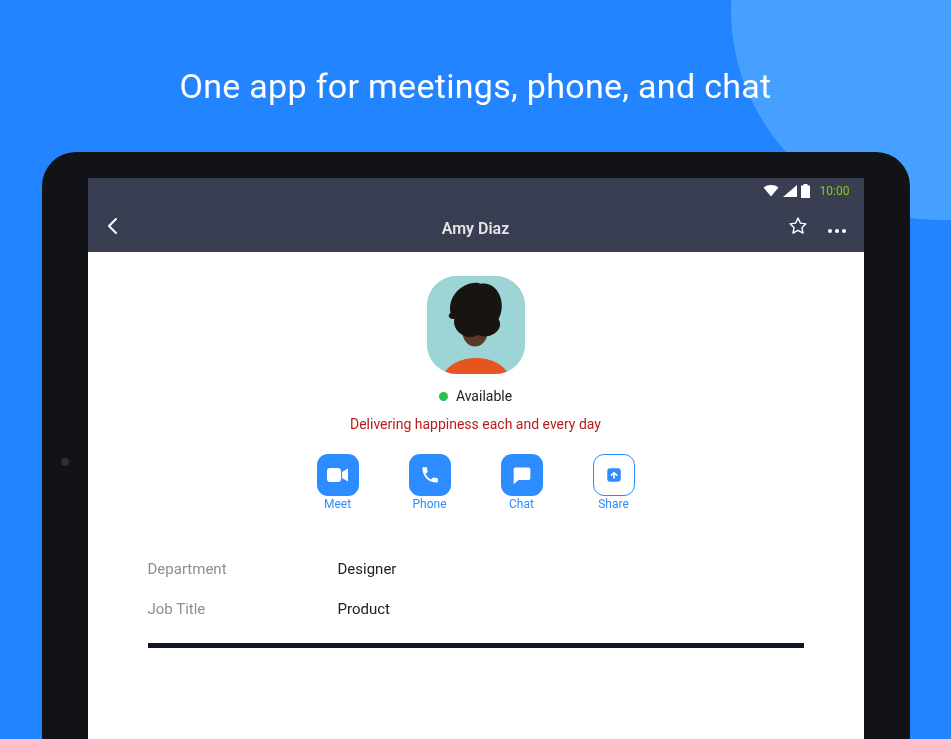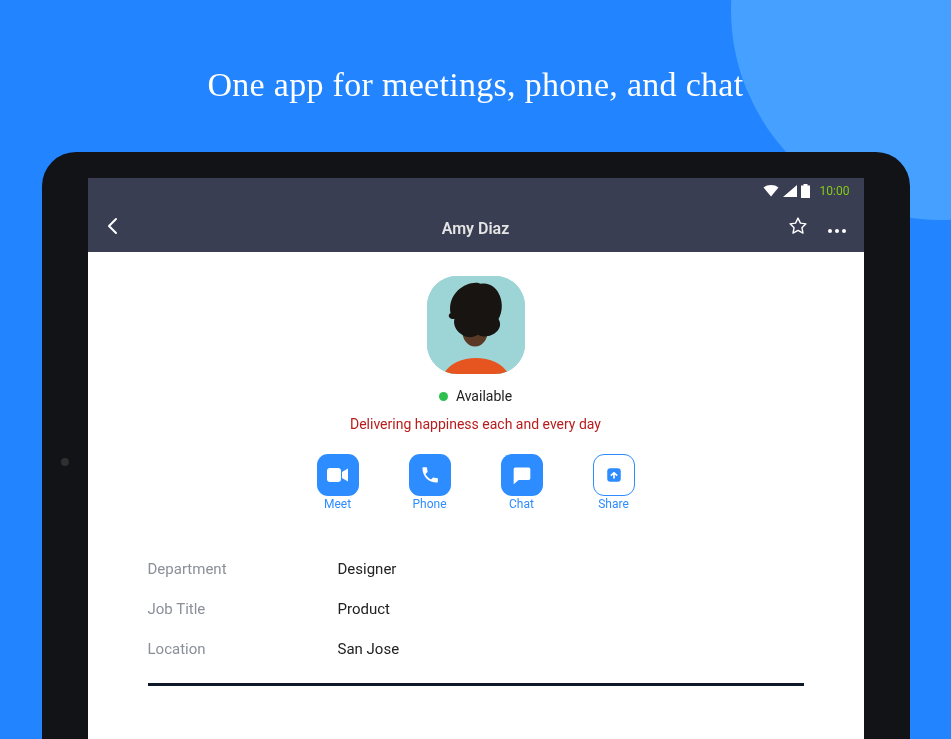--- a/index.html
+++ b/index.html
@@ -1,19 +1,19 @@
 <!DOCTYPE html>
 <html><head>
 <meta charset="utf-8">
 <style>
   * { margin: 0; padding: 0; box-sizing: border-box; }
   html, body { width: 951px; height: 739px; overflow: hidden; font-family: -apple-system, BlinkMacSystemFont, "Segoe UI", Roboto, Helvetica, Arial, sans-serif; }
   body { background: #2285ff; position: relative; }
   .corner-circle { position: absolute; top: -200px; right: -200px; width: 420px; height: 420px; border-radius: 50%; background: #46a0ff; }
-  .promo-tagline { position: absolute; top: 66px; left: 0; right: 0; text-align: center; color: #fff; font-size: 34px; font-weight: 400; letter-spacing: 0.3px; font-family: Liberation Serif, serif; }
+  .promo-tagline { position: absolute; top: 66px; left: 0; right: 0; text-align: center; color: #fff; font-size: 34px; font-weight: 400; letter-spacing: 0.3px; }
   .tablet { position: absolute; top: 152px; left: 50%; transform: translateX(-50%); width: 868px; height: 620px; background: #111317; border-radius: 34px; padding: 26px 46px 0 46px; }
   .camera-dot { position: absolute; top: 50%; left: 19px; width: 8px; height: 8px; border-radius: 50%; background: #2f2f2f; transform: translateY(-50%); }
   .screen { width: 100%; height: 100%; background: #fff; overflow: hidden; position: relative; }
   
   .status-bar { height: 26px; width: 100%; background: #3a3e52; display: flex; align-items: center; justify-content: flex-end; padding: 0 14px; gap: 4px; }
   .status-time { color: #84cc16; font-size: 12px; margin-left: 6px; }
   .status-icon { fill: #fff; }
   
   .header { height: 48px; width: 100%; background: #3a3e52; display: flex; align-items: center; padding: 0 18px; position: relative; }
   .header-title { position: absolute; left: 0; right: 0; text-align: center; color: #e5e5e5; font-size: 16px; font-weight: 600; pointer-events: none; }
@@ -27,21 +27,21 @@
   .status-row { margin-top: 14px; display: flex; align-items: center; justify-content: center; gap: 8px; }
   .status-dot { width: 9px; height: 9px; border-radius: 50%; background: #2ec04f; }
   .status-text { font-size: 14px; color: #222; }
   .tagline { margin-top: 12px; font-size: 14px; color: #b91c1c; }
   .actions { margin-top: 22px; display: flex; justify-content: center; gap: 50px; }
   .action-btn { display: flex; flex-direction: column; align-items: center; gap: 1px; cursor: pointer; }
   .action-icon { width: 42px; height: 42px; border-radius: 11px; display: flex; align-items: center; justify-content: center; }
   .action-filled { background: #2d8cff; }
   .action-outlined { background: #fff; border: 1px solid #2d8cff; }
   .action-label { font-size: 12px; color: #2d8cff; }
-  .details { margin: 38px 60px 0 60px; text-align: left; border-bottom: 3px solid #0f172a; padding-bottom: 14px; }
+  .details { margin: 38px 60px 0 60px; text-align: left; border-bottom: 5px solid #0f172a; padding-bottom: 14px; }
   .detail-row { display: flex; padding: 11px 0; }
   .detail-label { width: 190px; color: #8a8f98; font-size: 15px; }
   .detail-value { color: #222; font-size: 15px; }
 </style>
 </head>
 <body>
 
 <div class="corner-circle"></div>
 
 <div class="promo-tagline">One app for meetings, phone, and chat</div>
@@ -144,21 +144,17 @@
 
       <div class="details">
         <div class="detail-row">
           <div class="detail-label">Department</div>
           <div class="detail-value">Designer</div>
         </div>
         <div class="detail-row">
           <div class="detail-label">Job Title</div>
           <div class="detail-value">Product</div>
         </div>
-        <div class="detail-row">
-          <div class="detail-label">Location</div>
-          <div class="detail-value">San Jose</div>
-        </div>
       </div>
     </div>
 
   </div>
 </div>
 
 </body></html>

